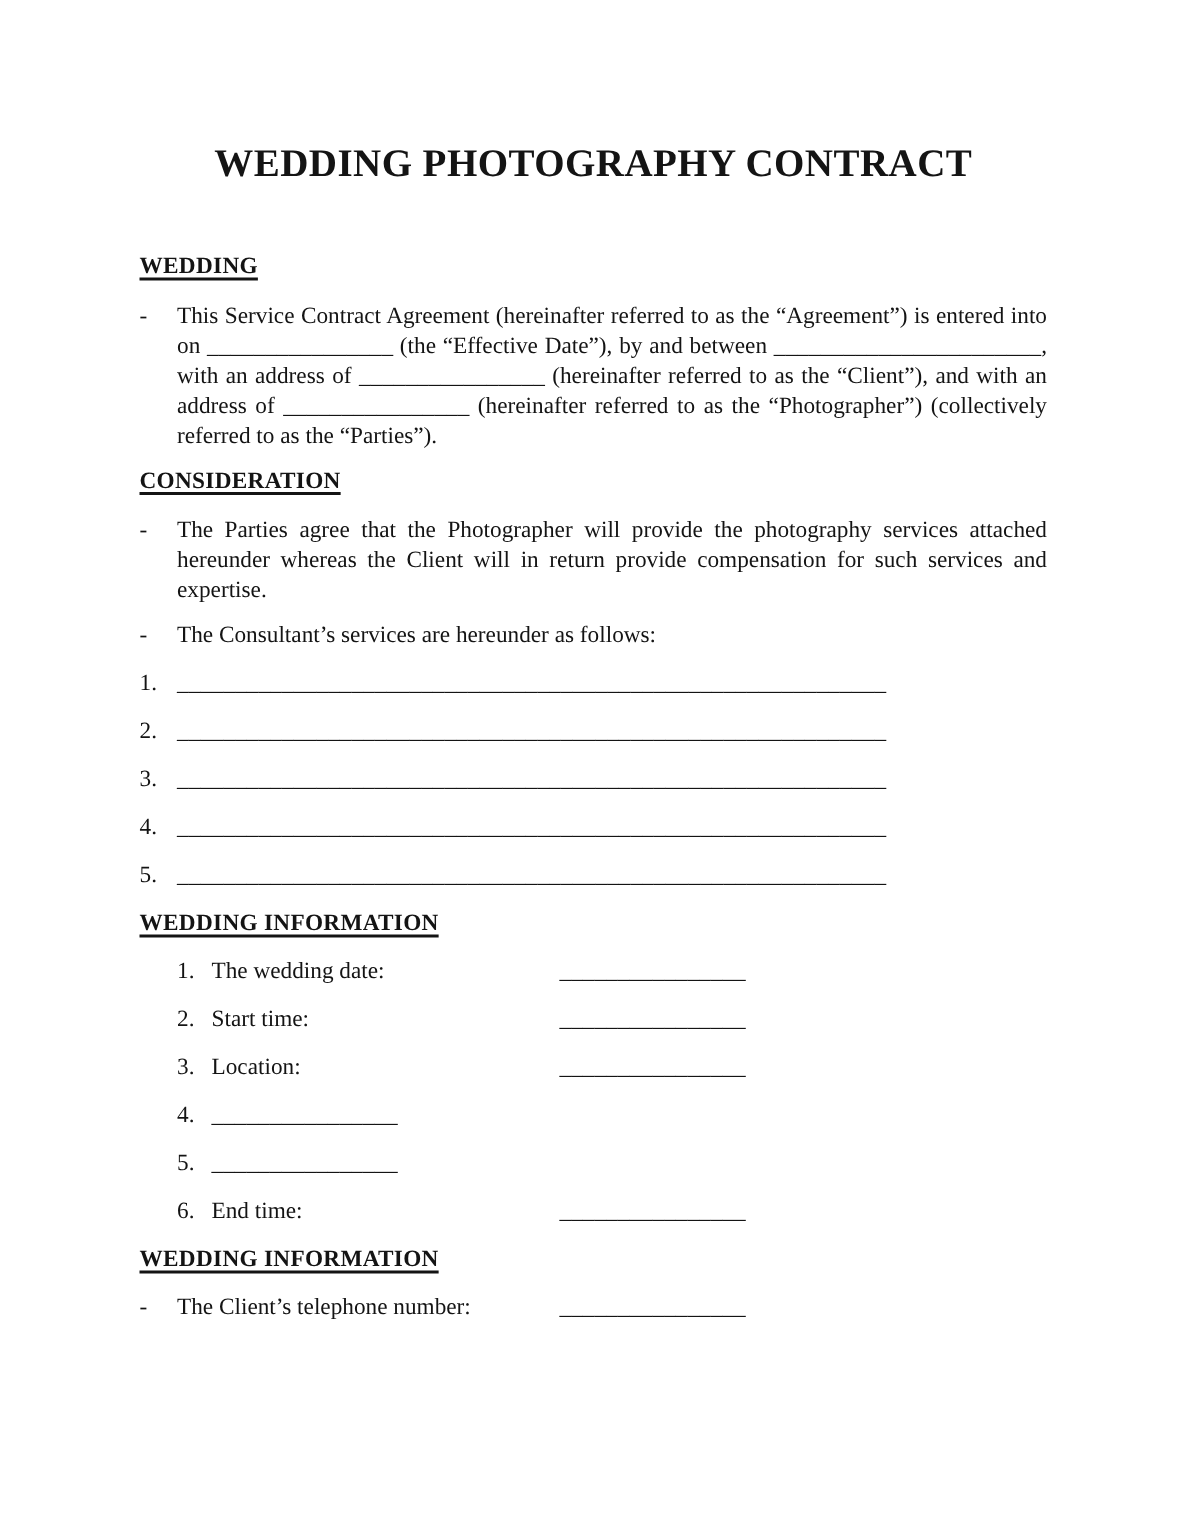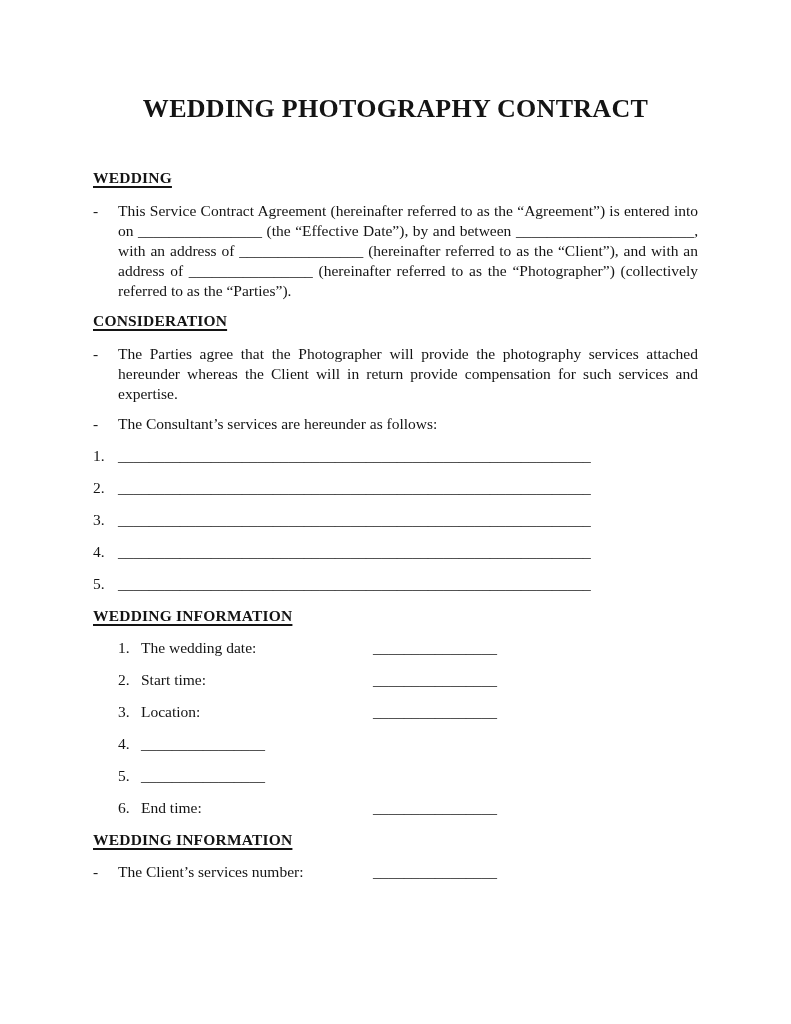--- a/index.html
+++ b/index.html
@@ -173,18 +173,18 @@
       <span class="wi-num">6.</span>
       <span class="wi-label">End time:</span>
       <span class="wi-blank">________________</span>
     </div>
   </section>
 
   <section class="sec-contact">
     <h2 class="section-heading">WEDDING INFORMATION</h2>
     <div class="contact-row">
       <span class="dash">-</span>
-      <span class="contact-label">The Client’s services number:</span>
+      <span class="contact-label">The Client’s telephone number:</span>
       <span class="wi-blank">________________</span>
     </div>
   </section>
 
 </div>
 
 </body></html>

